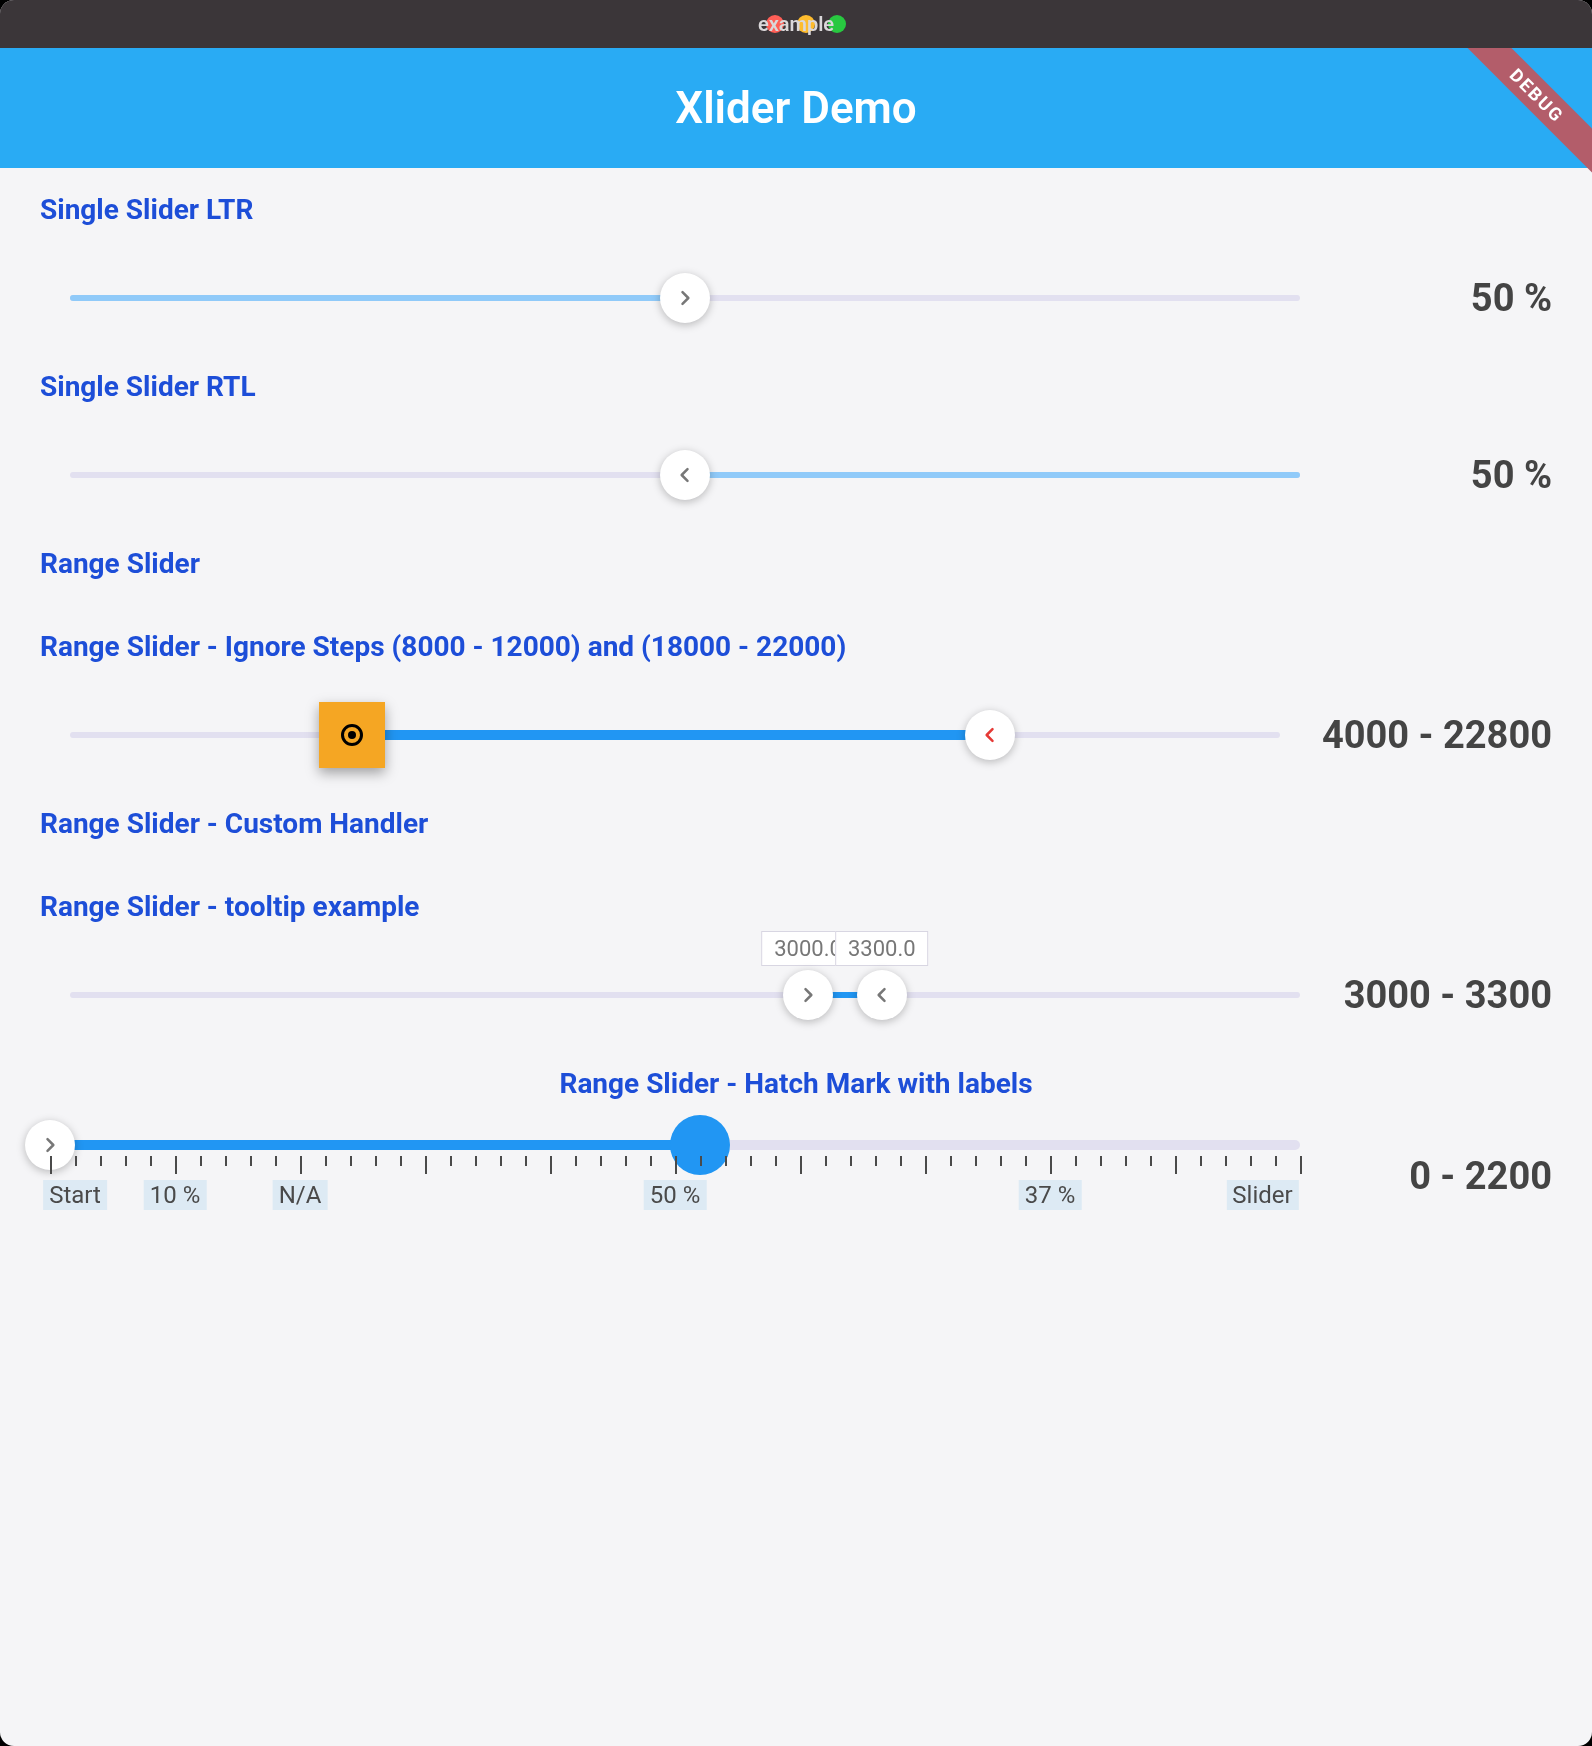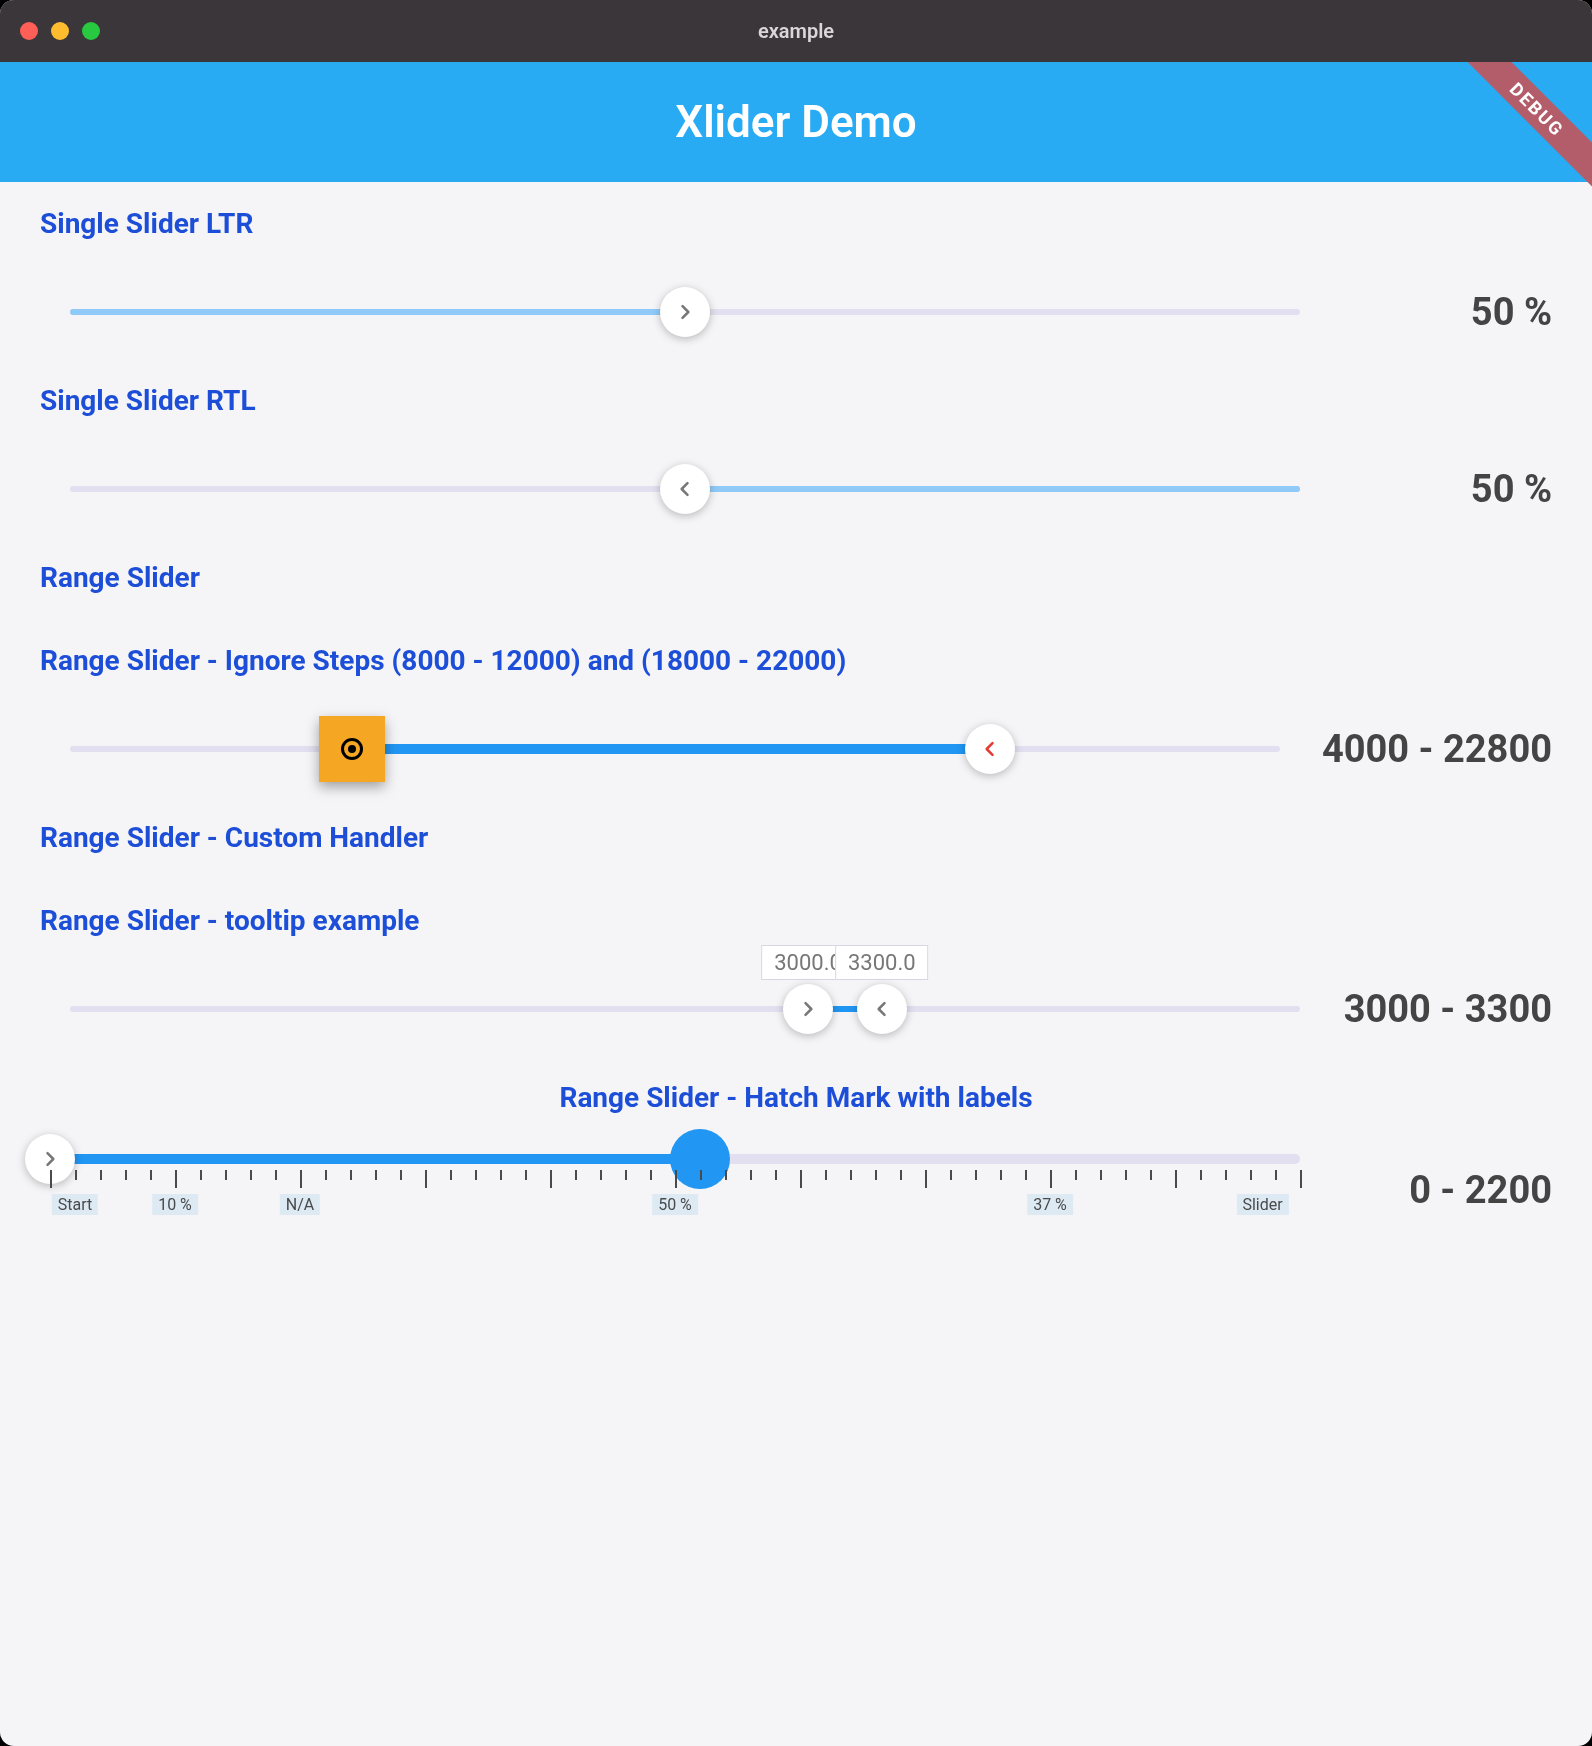--- a/index.html
+++ b/index.html
@@ -26,25 +26,26 @@
   }
   .window{
     width:1592px;
     height:1746px;
     background:var(--bg);
     border-radius:14px;
     overflow:hidden;
     position:relative;
   }
   .titlebar{
-    height:62px;
+    height:48px;
     background:var(--title-bg);
     display:flex;
     align-items:center;
     position:relative;
+    justify-content:center;
   }
   .traffic{
     display:flex;
     gap:13px;
     padding-left:20px;
   }
   .dot{width:18px;height:18px;border-radius:50%;}
   .dot.red{background:#FF5F57;}
   .dot.yellow{background:#FEBC2E;}
   .dot.green{background:#28C840;}
@@ -178,21 +179,21 @@
     position:absolute;top:0;width:2px;background:#4a4a4a;
   }
   .hatch .tick.small{height:10px;}
   .hatch .tick.big{height:18px;}
   .hatch-labels{
     position:relative;height:32px;margin-top:4px;
   }
   .hatch-labels span{
     position:absolute;top:0;
     transform:translateX(-50%);
-    font-size:16px;
+    font-size:24px;
     color:#4a4a4a;
     background:#DDEAF4;
     padding:1px 6px;
   }
   .hatch-slider .slider-wrap{padding-left:10px;}
   .hatch-slider .track{height:10px;border-radius:5px;}
 </style>
 </head>
 <body>
 

